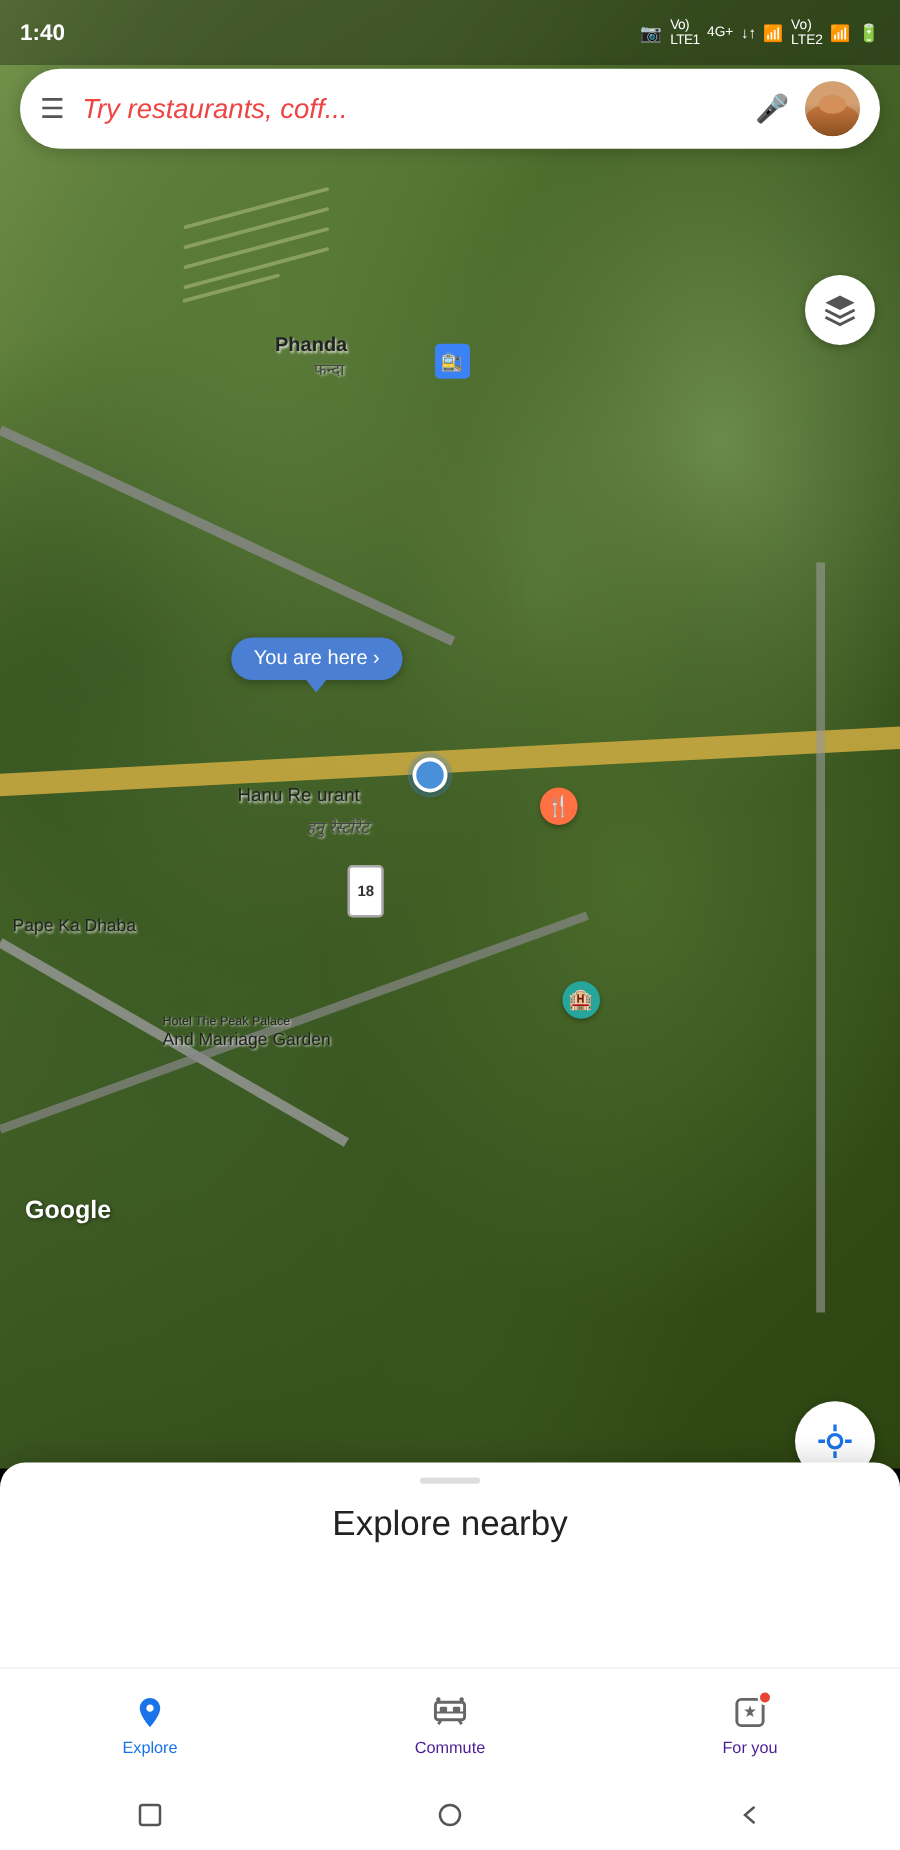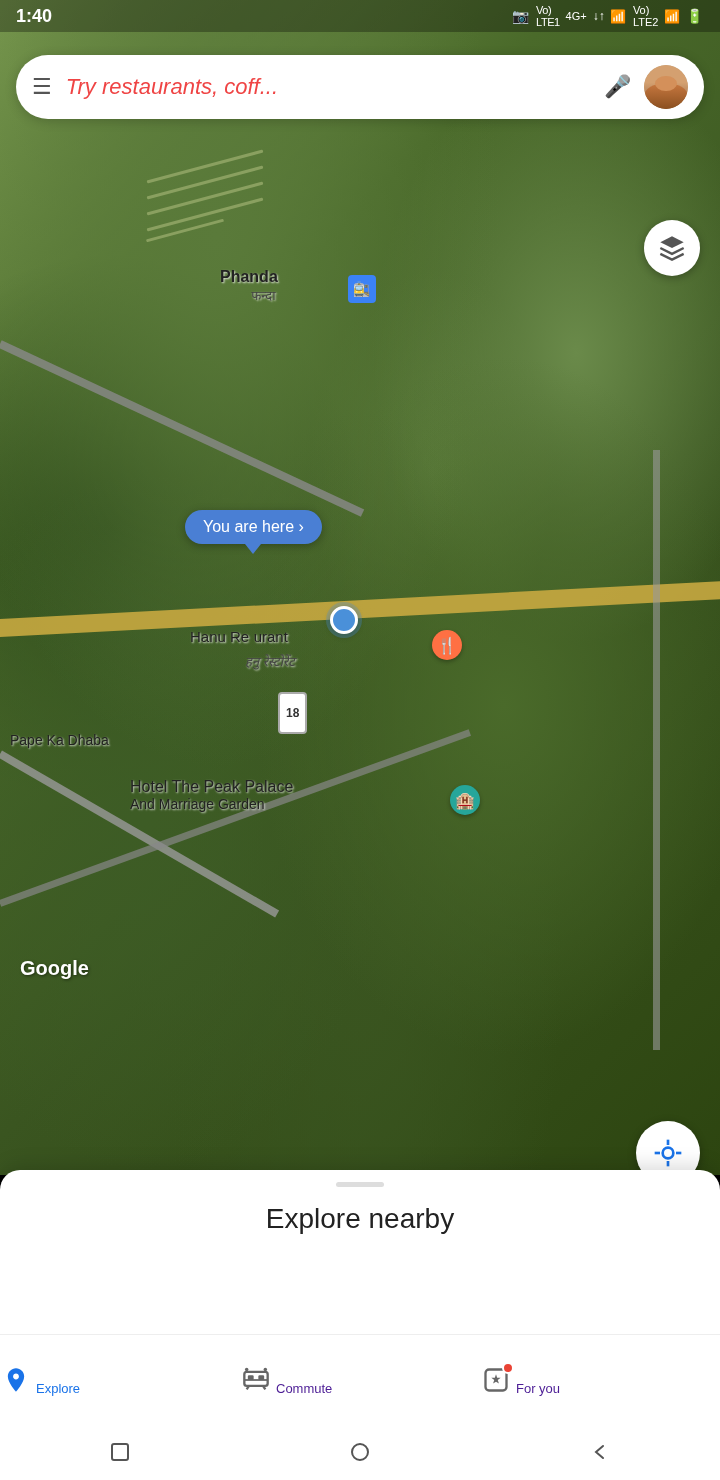--- a/index.html
+++ b/index.html
@@ -10,21 +10,21 @@
       font-family: 'Arial', sans-serif;
       overflow: hidden;
       position: relative;
       background: #000;
     }
 
     
     .status-bar {
       position: absolute;
       top: 0; left: 0; right: 0;
-      height: 32px;
+      height: 52px;
       background: rgba(0,0,0,0.3);
       display: flex;
       align-items: center;
       justify-content: space-between;
       padding: 0 16px;
       z-index: 100;
     }
     .status-time {
       color: #fff;
       font-size: 18px;
@@ -317,22 +317,22 @@
       height: 90px;
       background: white;
       border-top: 1px solid #eee;
       display: flex;
       align-items: center;
       justify-content: space-around;
       z-index: 300;
     }
     .nav-item {
       display: flex;
-      flex-direction: row;
-      align-items: flex-end;
+      flex-direction: column;
+      align-items: center;
       gap: 4px;
       cursor: pointer;
       flex: 1;
       padding: 8px 0;
     }
     .nav-icon {
       width: 32px;
       height: 32px;
       display: flex;
       align-items: center;
@@ -442,21 +442,21 @@
       <span style="font-size:15px;color:#222;font-weight:500;text-shadow:1px 1px 2px rgba(255,255,255,0.9);">urant</span>
     </div>
     <div style="position:absolute;top:652px;left:245px;font-size:13px;color:#444;text-shadow:1px 1px 2px rgba(255,255,255,0.8);font-style:italic;">हनु रेस्टोरेंट</div>
     <div class="restaurant-pin" style="top:630px;left:432px;">🍴</div>
 
     <div class="road-badge" style="top:692px;left:278px;">18</div>
 
     <div style="position:absolute;top:732px;left:10px;font-size:14px;color:#222;font-weight:500;text-shadow:1px 1px 2px rgba(255,255,255,0.8);">Pape Ka Dhaba</div>
 
     <div style="position:absolute;top:778px;left:130px;">
-      <div style="font-size:16px;color:#222;font-weight:500;text-shadow:1px 1px 2px rgba(255,255,255,0.8);">Hotel The Peak Palace</div>
+      <div style="font-size:10px;color:#222;font-weight:500;text-shadow:1px 1px 2px rgba(255,255,255,0.8);margin-top:34px;">Hotel The Peak Palace</div>
       <div style="font-size:14px;color:#222;font-weight:500;text-shadow:1px 1px 2px rgba(255,255,255,0.8);">And Marriage Garden</div>
     </div>
     <div class="hotel-pin" style="top:785px;left:450px;">🏨</div>
 
     <div class="google-watermark">Google</div>
   </div>
 </div>
 
 <div class="layers-btn">
   <svg width="28" height="28" viewBox="0 0 24 24" fill="none">

